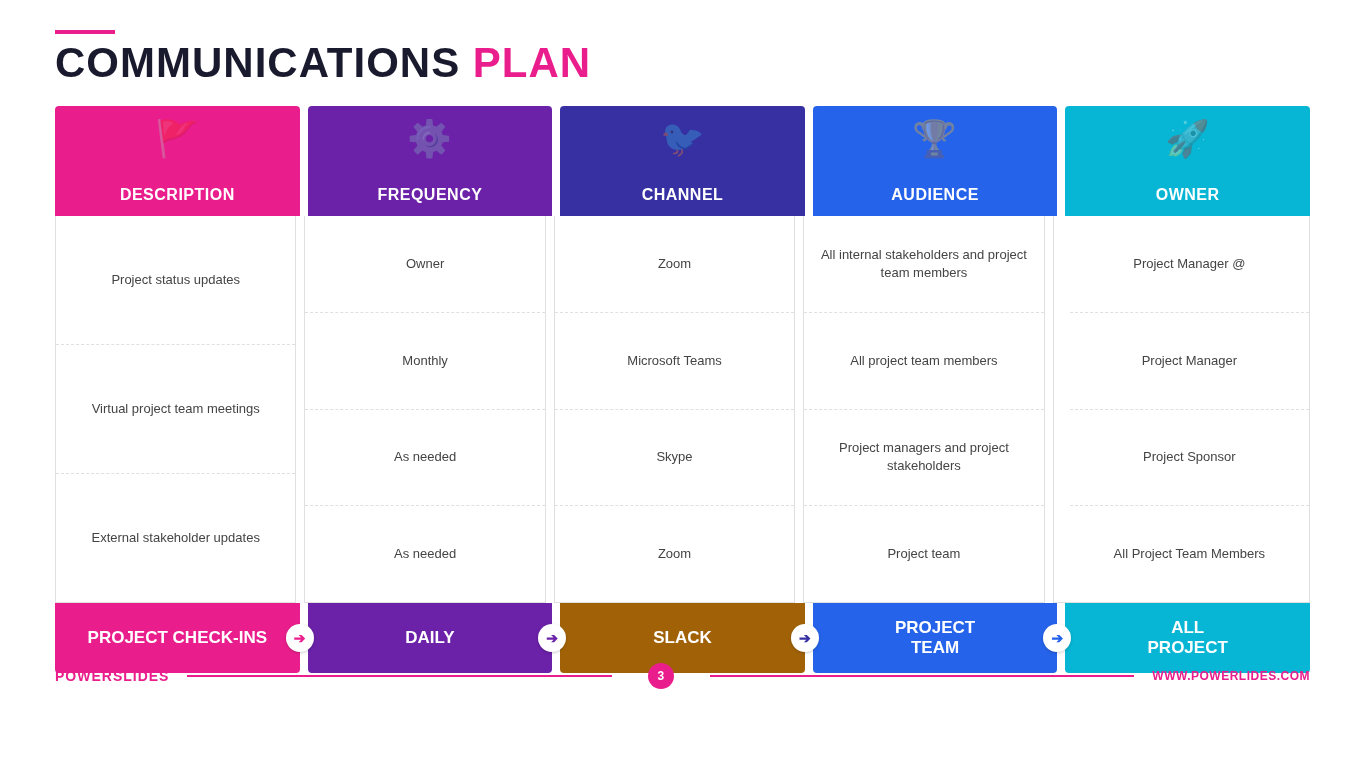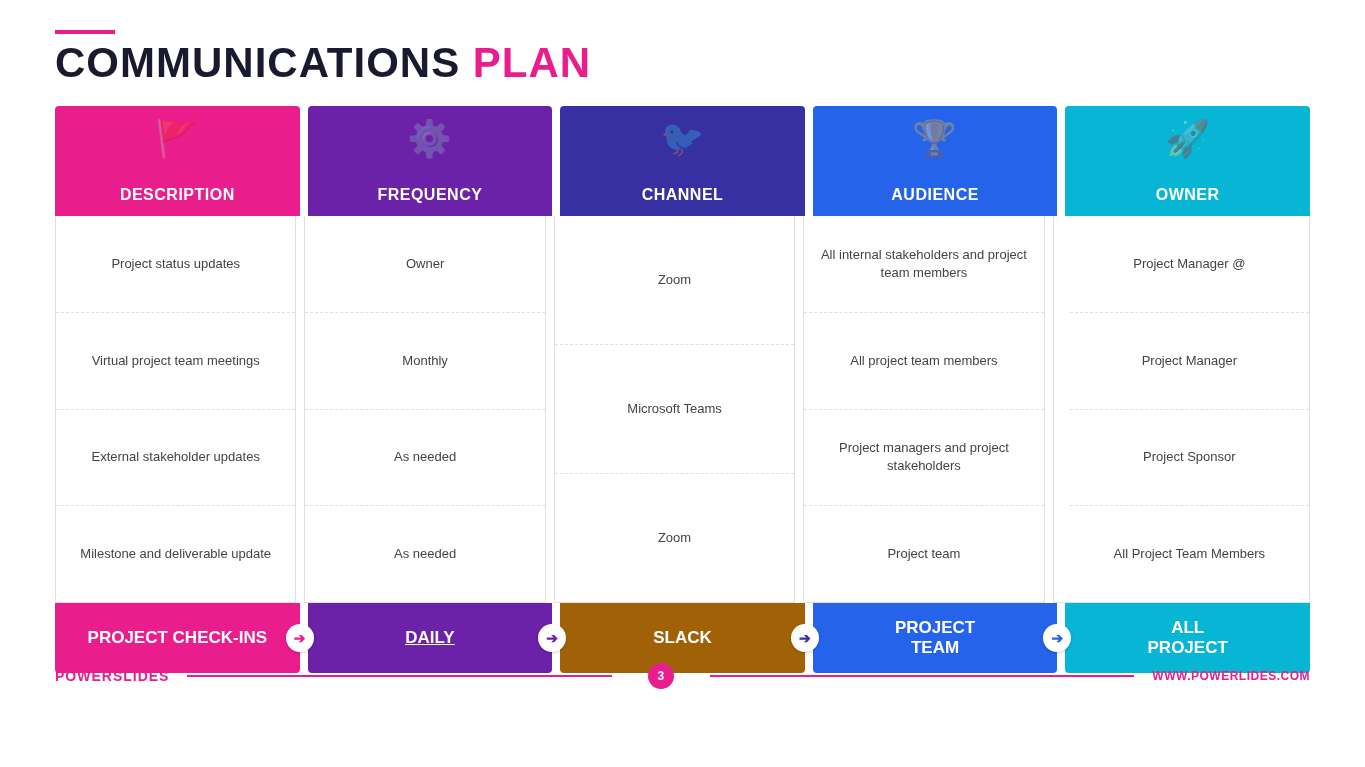--- a/index.html
+++ b/index.html
@@ -136,21 +136,21 @@
       margin: 0 4px;
       border-radius: 0 0 4px 4px;
       position: relative;
       text-transform: uppercase;
       line-height: 1.2;
     }
     .bottom-cell:first-child { margin-left: 0; }
     .bottom-cell:last-child { margin-right: 0; }
 
     .bottom-desc { background: #e91e8c; }
-    .bottom-freq { background: #6b21a8; text-decoration: underline; }
+    .bottom-freq { background: #6b21a8; }
     .bottom-chan { background: #a16207; }
     .bottom-aud { background: #2563eb; }
     .bottom-own { background: #06b6d4; }
 
     .arrow-circle {
       position: absolute;
       right: -14px;
       top: 50%;
       transform: translateY(-50%);
       width: 28px;
@@ -264,33 +264,33 @@
         <span class="header-label">Owner</span>
       </div>
     </div>
 
     <div class="rows-wrapper">
 
       <div class="data-col">
         <div class="data-cell">Project status updates</div>
         <div class="data-cell">Virtual project team meetings</div>
         <div class="data-cell">External stakeholder updates</div>
-        <div class="data-cell">Milestone and deliverable update</div>
       </div>
 
       <div class="data-col">
         <div class="data-cell">Owner</div>
         <div class="data-cell">Monthly</div>
         <div class="data-cell">As needed</div>
         <div class="data-cell">As needed</div>
       </div>
 
       <div class="data-col">
         <div class="data-cell">Zoom</div>
         <div class="data-cell">Microsoft Teams</div>
+        <div class="data-cell">Skype</div>
         <div class="data-cell">Zoom</div>
       </div>
 
       <div class="data-col">
         <div class="data-cell">All internal stakeholders and project team members</div>
         <div class="data-cell">All project team members</div>
         <div class="data-cell">Project managers and project stakeholders</div>
         <div class="data-cell">Project team</div>
       </div>
 

